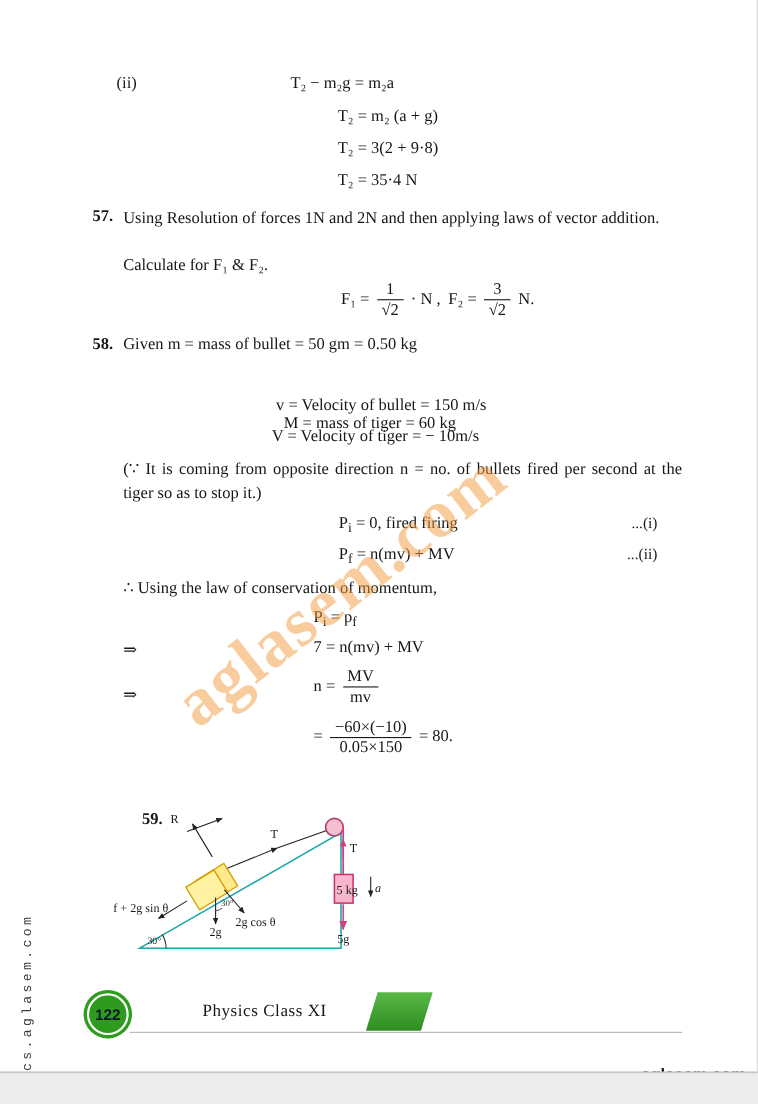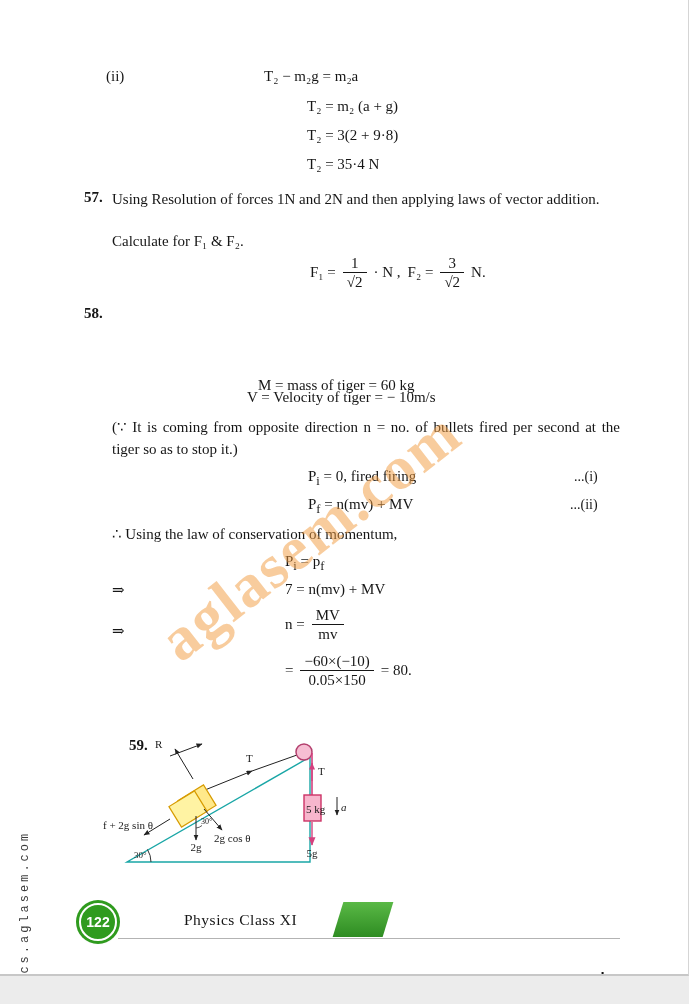--- a/index.html
+++ b/index.html
@@ -29,21 +29,21 @@
     position:absolute; left:18px; top:994px;
     transform:rotate(-90deg); transform-origin:0 0;
     font-family:"Liberation Mono","DejaVu Sans Mono",monospace;
     font-size:12px; letter-spacing:3px; color:#3c3c3c;
   }
   .badge {
     position:absolute; left:79px; top:903px; width:38px; height:38px;
     border-radius:50%; background:#2f9b1e; border:2px solid #ffffff;
     box-shadow:0 0 0 3px #2f9b1e, 0 1px 3px rgba(0,0,0,0.35);
     display:flex; align-items:center; justify-content:center;
-    color:#ffffff; font-family:"Liberation Sans",sans-serif;
+    color:#0f172a; font-family:"Liberation Sans",sans-serif;
     font-size:14px; font-weight:bold;
   }
   .footer-rule { position:absolute; left:118px; top:938px; width:502px; height:1px; background:#b3b3b3; }
   .footer-title { position:absolute; left:184px; top:911px; font-size:15.5px; letter-spacing:0.5px; }
   .pgram {
     position:absolute; left:338px; top:902px; width:50px; height:35px;
     transform:skewX(-17deg);
     background:linear-gradient(180deg,#5ab946,#2e8c22);
   }
   .site-credit {
@@ -77,21 +77,23 @@
     <span>· N ,</span>
     <span>F₂ =</span>
     <span class="frac">
       <span class="num">3</span>
       <span class="den">√2</span>
     </span>
     <span>N.</span>
   </div>
 
   <div class="t bold" style="left:84px; top:305px;">58.</div>
+  <div class="t" style="left:112px; top:305px;">Given m = mass of bullet = 50 gm = 0.50 kg</div>
   <div class="t" style="left:258px; top:333px;margin-top:44px;">M = mass of tiger = 60 kg</div>
+  <div class="t" style="left:251px; top:361px;">v = Velocity of bullet = 150 m/s</div>
   <div class="t" style="left:247px; top:389px;">V = Velocity of tiger = − 10m/s</div>
   <div class="para" style="left:112px; top:417px; width:508px;">(∵ It is coming from opposite direction n = no. of bullets fired per second at the tiger so as to stop it.)</div>
 
   <div class="t" style="left:308px; top:468px;">
     <span>P</span><sub>i</sub><span> = 0, fired firing</span>
   </div>
   <div class="tag" style="left:574px; top:469px;">...(i)</div>
 
   <div class="t" style="left:308px; top:496px;">
     <span>P</span><sub>f</sub><span> = n(mv) + MV</span>

